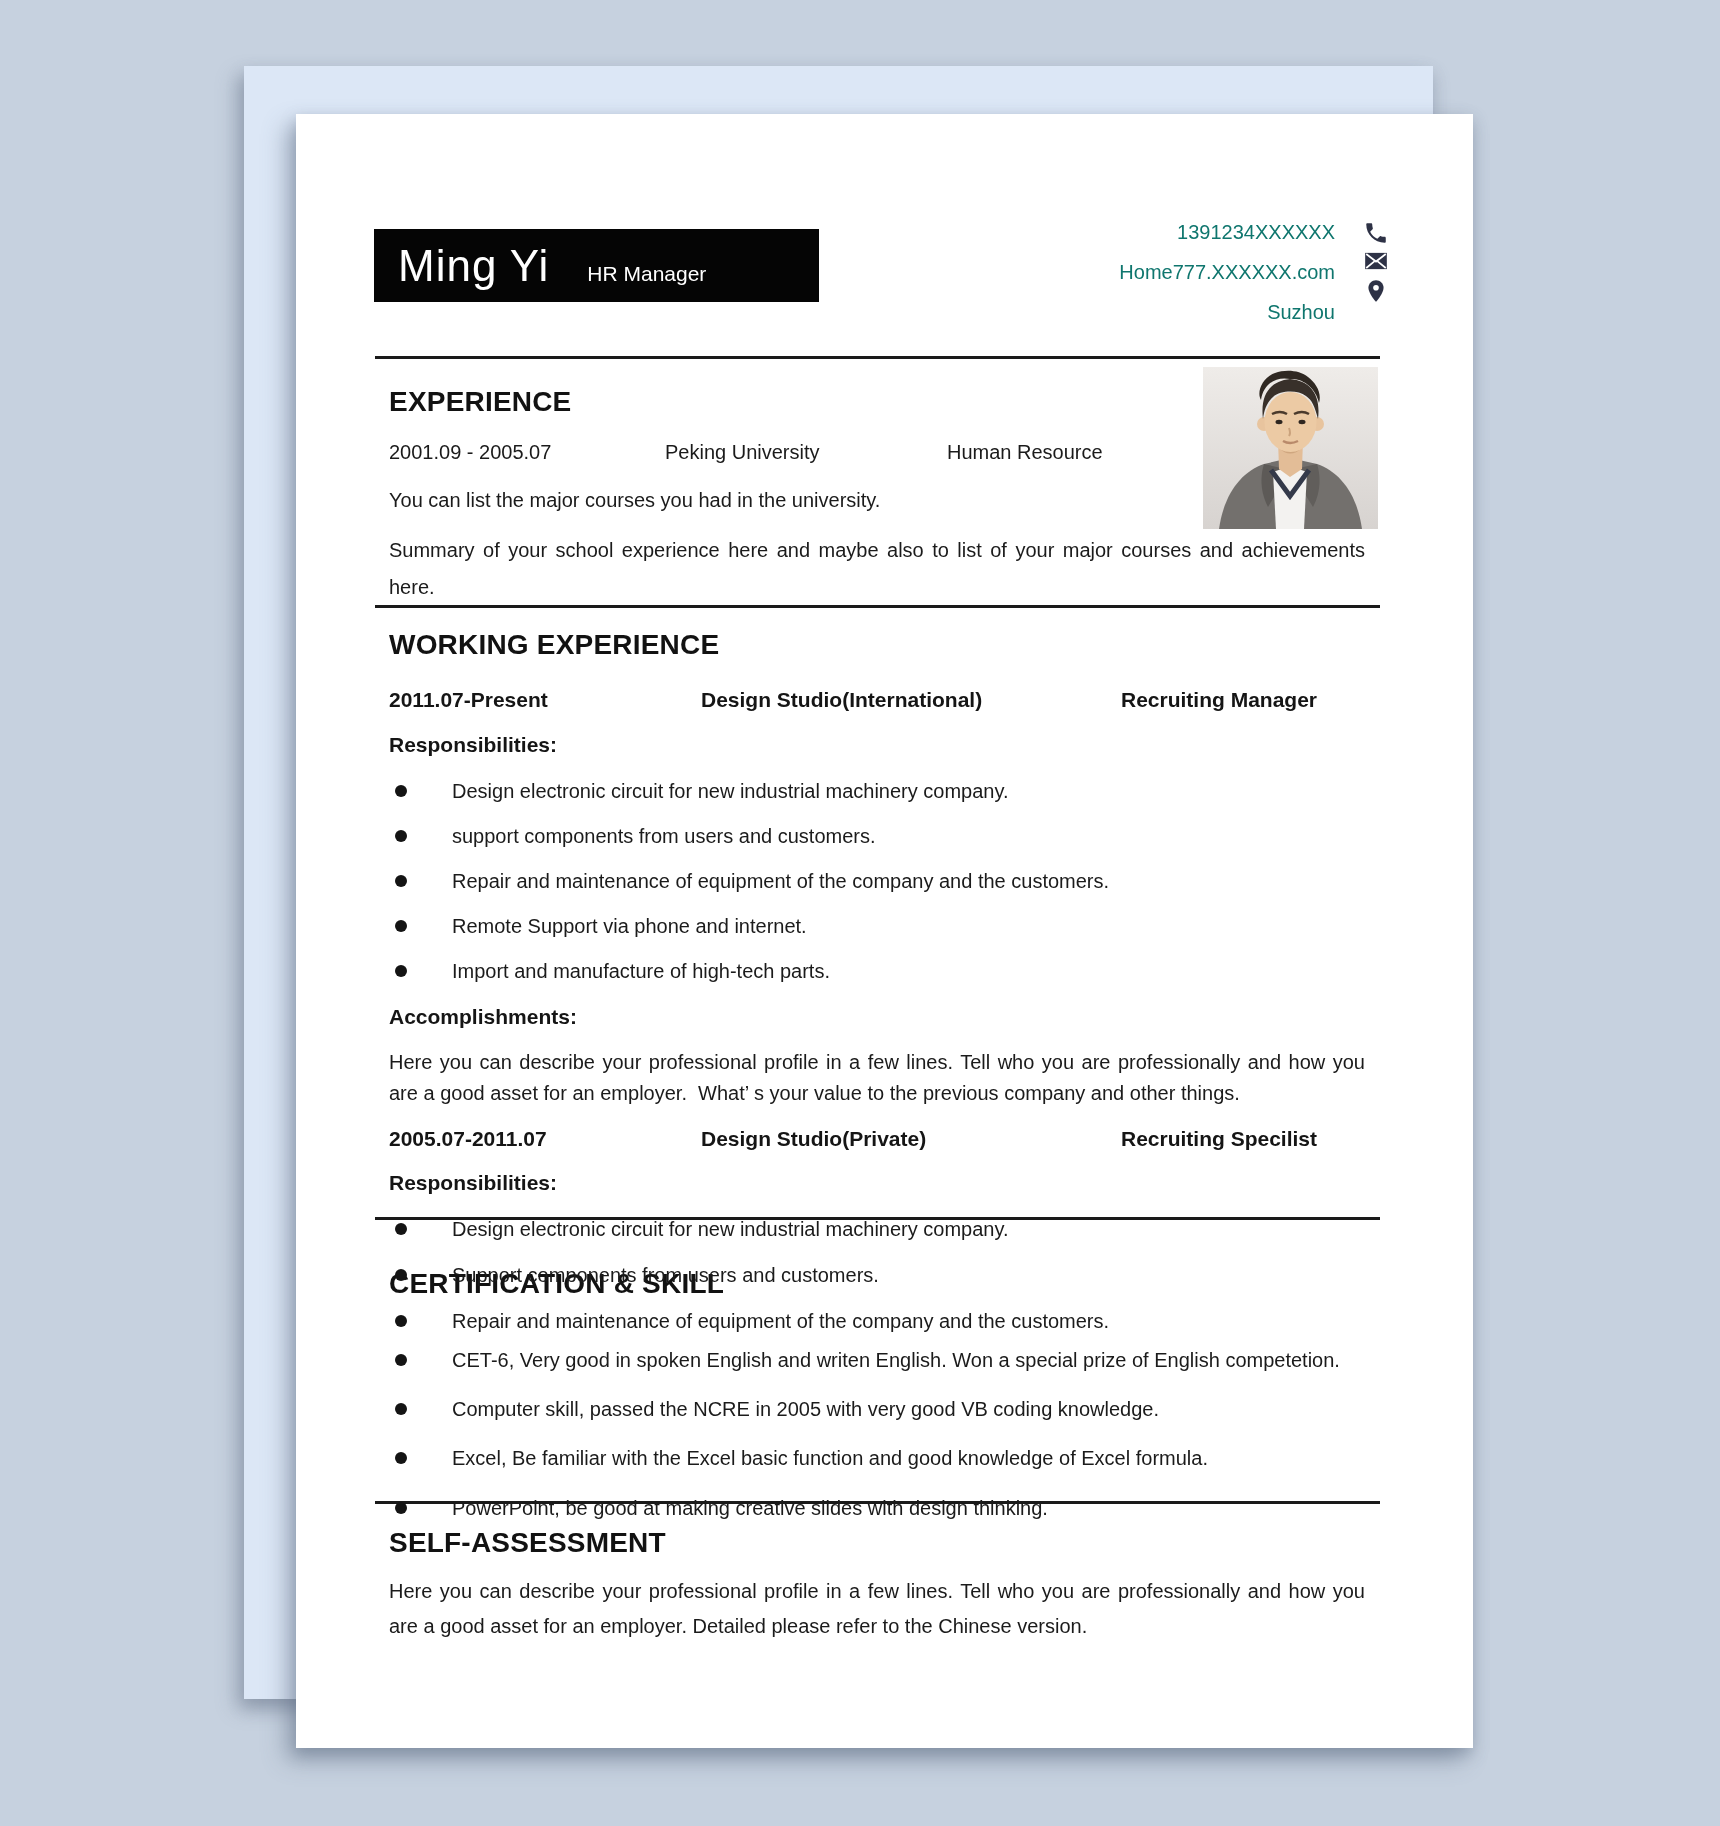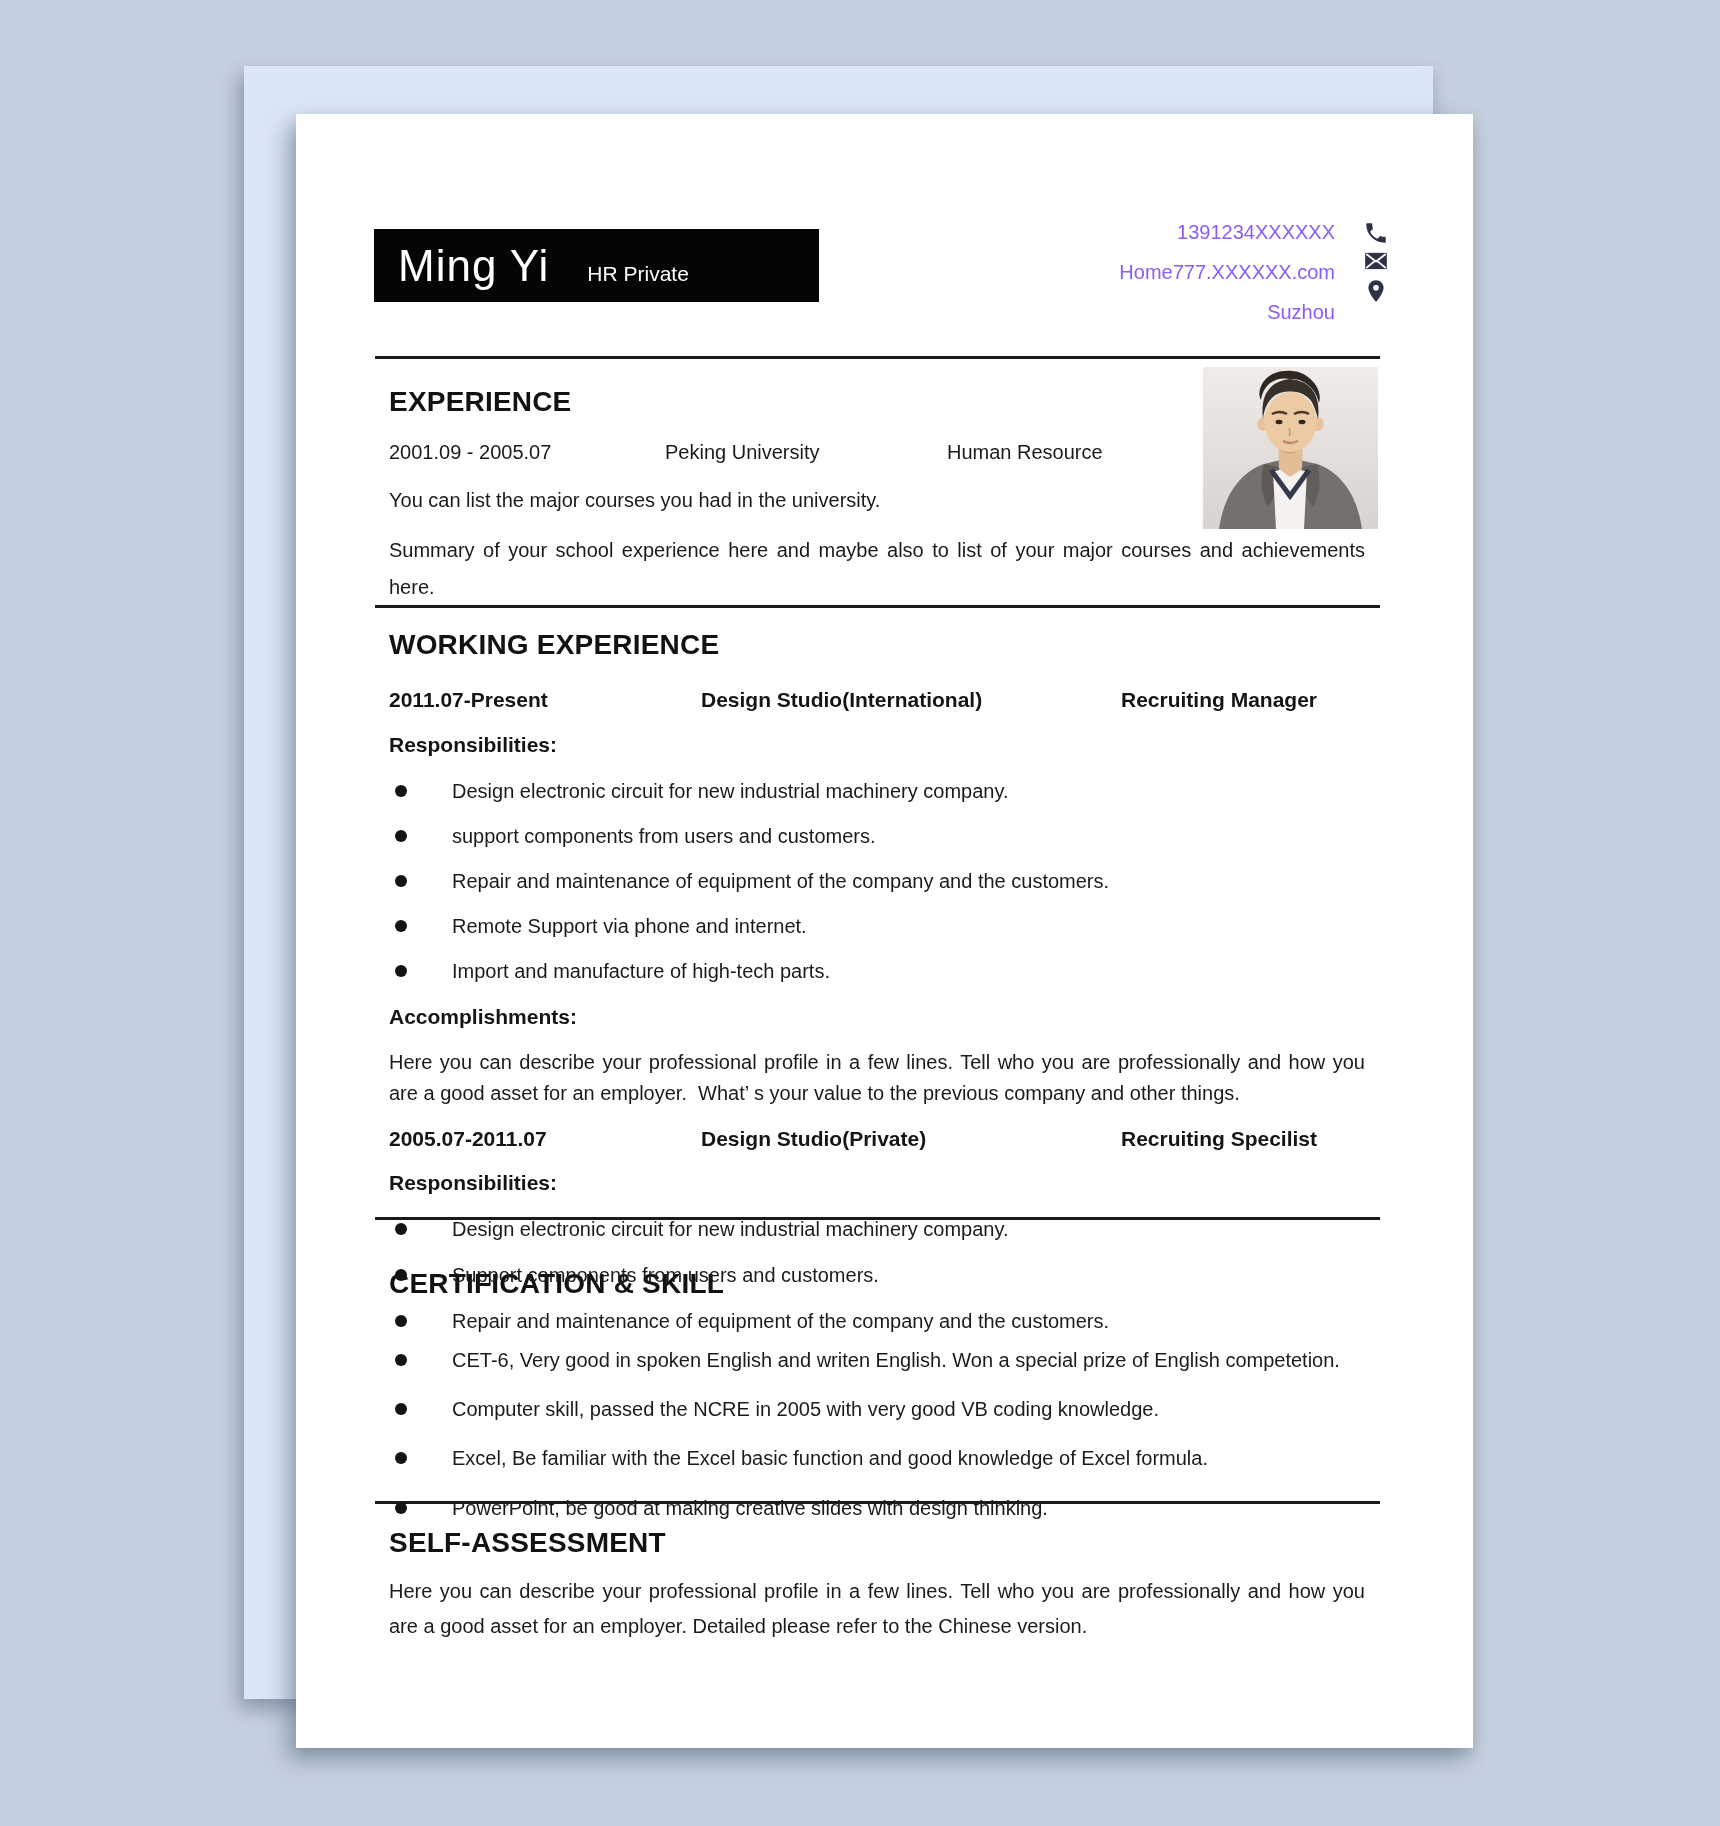--- a/index.html
+++ b/index.html
@@ -12,21 +12,21 @@
   .canvas{position:relative;width:1720px;height:1826px;background:var(--canvas-bg);overflow:hidden;}
   .back-page{position:absolute;left:244px;top:66px;width:1189px;height:1633px;
     background:var(--back-page);box-shadow:-8px 10px 18px rgba(96,110,132,.38),0 8px 16px rgba(96,110,132,.3);}
   .page{position:absolute;left:296px;top:114px;width:1177px;height:1634px;background:var(--page);
     box-shadow:-10px 12px 22px rgba(92,106,128,.45),0 6px 14px rgba(92,106,128,.35);}
   .abs{position:absolute;}
   .title-box{left:78px;top:115px;width:445px;height:73px;background:var(--header-box);
     display:flex;align-items:baseline;padding-left:24px;}
   .name{font-size:44px;line-height:73px;color:var(--header-text);font-weight:400;letter-spacing:1px;white-space:pre;}
   .subtitle{font-size:21px;color:var(--header-text);margin-left:38px;white-space:pre;}
-  .contact-line{right:138px;font-size:20px;line-height:26px;color:#8b5cf6;white-space:pre;text-align:right;}
+  .contact-line{right:138px;font-size:20px;line-height:26px;color:#0f766e;white-space:pre;text-align:right;}
   .cicon{left:1067px;width:26px;height:26px;}
   .cicon svg{display:block;width:26px;height:26px;fill:var(--icon);}
   .divider{left:79px;width:1005px;height:3px;background:var(--divider);}
   .h{left:93px;font-size:28px;font-weight:700;line-height:34px;color:#121212;white-space:pre;letter-spacing:.2px;}
   .line{font-size:20px;line-height:26px;white-space:pre;color:var(--ink);}
   .bline{font-size:21px;line-height:26px;font-weight:700;white-space:pre;color:#151515;}
   .jline{left:93px;width:976px;font-size:20px;line-height:26px;color:var(--ink);
     text-align:justify;text-align-last:justify;}
   .li{left:99px;height:26px;display:flex;align-items:center;}
   .dot{width:12px;height:12px;border-radius:50%;background:#141414;margin-right:20px;flex:none;}
@@ -37,21 +37,21 @@
 </head>
 <body>
 
 <div class="canvas">
   <div class="back-page"></div>
 
   <div class="page">
 
     <div class="abs title-box">
       <span class="name">Ming Yi</span>
-      <span class="subtitle">HR Private</span>
+      <span class="subtitle">HR Manager</span>
     </div>
 
     <div class="abs contact-line" style="top:105px;">1391234XXXXXX</div>
     <div class="abs contact-line" style="top:145px;">Home777.XXXXXX.com</div>
     <div class="abs contact-line" style="top:185px;">Suzhou</div>
 
     <div class="abs cicon" style="top:106px;">
       <svg viewBox="0 0 24 24">
           <path d="M6.62 10.79c1.44 2.83 3.76 5.14 6.59 6.59l2.2-2.21c.27-.27.67-.36 1.02-.24 1.12.37 2.33.57 3.57.57.55 0 1 .45 1 1V20c0 .55-.45 1-1 1-9.39 0-17-7.61-17-17 0-.55.45-1 1-1h3.5c.55 0 1 .45 1 1 0 1.25.2 2.45.57 3.57.11.35.03.74-.25 1.02l-2.2 2.2z"></path>
         </svg>

